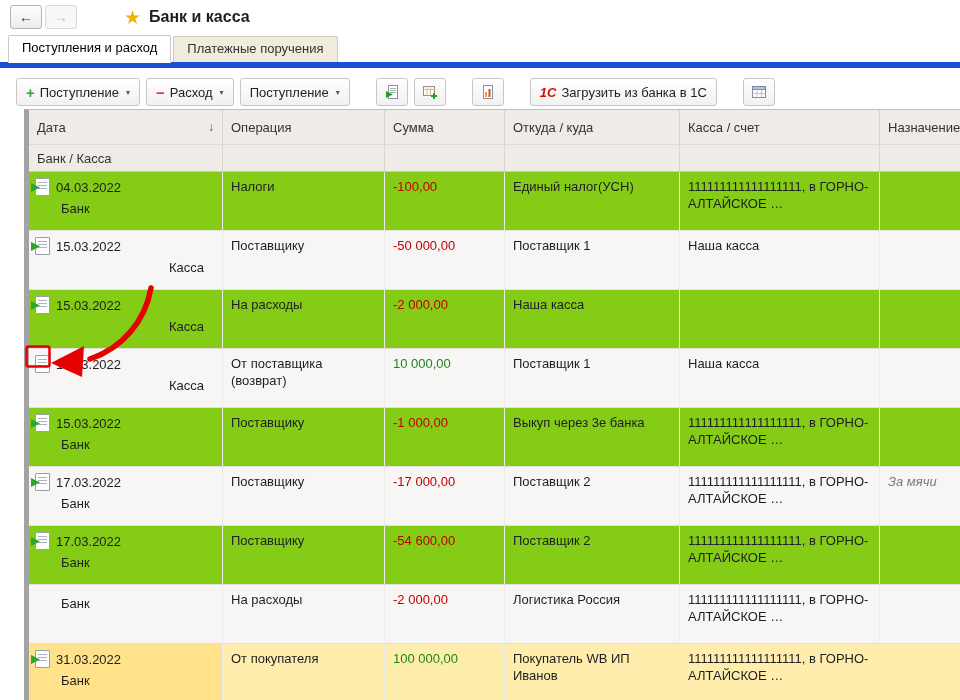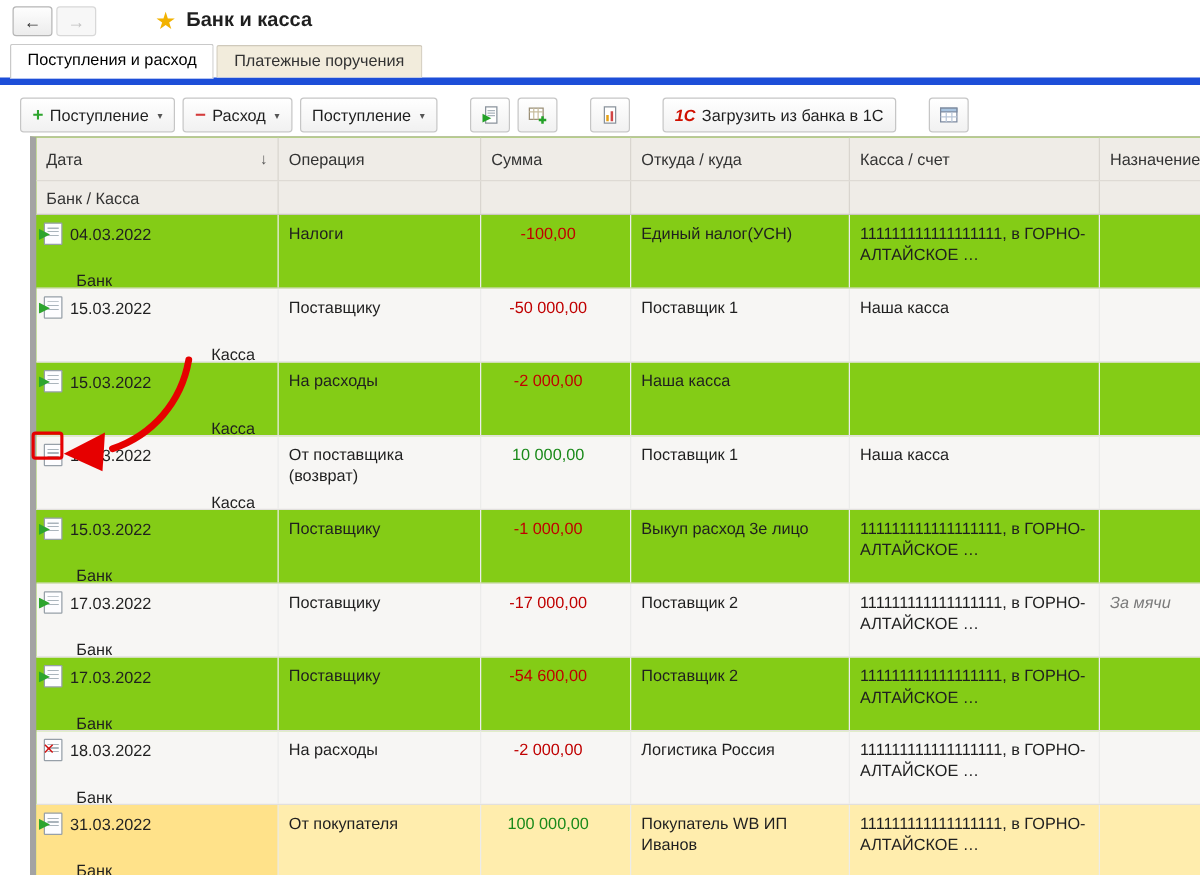--- a/index.html
+++ b/index.html
@@ -41,24 +41,24 @@
   .hcell{border-right:1px solid #d9d5cf;padding:0 8px;display:flex;align-items:center;color:#333;overflow:hidden;}
   .sort{margin-left:auto;font-size:12px;color:#555;}
 
   .row{height:58px;border-bottom:1px solid #e2e0dd;cursor:pointer;}
   .row:nth-child(even){background:#f7f6f4;}
   .row.selected{background:var(--selected-row);}
   .row.selected .c-date{background:var(--selected-cell);}
   .cell{border-right:1px solid #ececea;padding:6px 8px 0 8px;line-height:17px;overflow:hidden;}
   .c-date{padding:6px 6px 0 6px;}
   .l1{display:flex;align-items:center;gap:6px;height:18px;}
-  .l2{display:flex;height:18px;margin-top:20px;}
+  .l2{display:flex;height:18px;margin-top:4px;}
   .bank{margin-left:26px;}
   .kassa{margin-left:auto;margin-right:12px;}
-  .amt{text-align:center;padding-right:20px;white-space:nowrap;}
+  .amt{text-align:left;padding-right:20px;white-space:nowrap;}
   .neg{color:var(--negative);}
   .pos{color:var(--positive);}
   .purpose{color:#7a7a7a;font-style:italic;}
 
   
   .doc{width:13px;height:16px;border:1px solid #97a0a8;background:#fdfdff;border-radius:1px;position:relative;flex:none;}
   .doc::before{content:"";position:absolute;left:2px;right:2px;top:3px;height:8px;
                background:repeating-linear-gradient(#aab4bc 0 1px,transparent 1px 3px);}
   .doc.posted::after{content:"";position:absolute;left:-5px;top:4px;width:9px;height:9px;
                background:var(--accent-green);clip-path:polygon(0 0,100% 50%,0 100%);}
@@ -238,21 +238,21 @@
               <span class="doc posted"></span>
             <span>15.03.2022</span>
             </div>
           <div class="l2">
               <span class="bank">Банк</span>
             <span class="kassa"></span>
             </div>
         </div>
         <div class="cell">Поставщику</div>
         <div class="cell amt neg">-1 000,00</div>
-        <div class="cell">Выкуп расход 3е лицо</div>
+        <div class="cell">Выкуп через 3е банка</div>
         <div class="cell">111111111111111111, в ГОРНО-АЛТАЙСКОЕ …</div>
         <div class="cell purpose"></div>
       </div>
 
       <div class="row grid">
         <div class="cell c-date">
           <div class="l1">
               <span class="doc posted"></span>
             <span>17.03.2022</span>
             </div>
@@ -281,24 +281,20 @@
         </div>
         <div class="cell">Поставщику</div>
         <div class="cell amt neg">-54 600,00</div>
         <div class="cell">Поставщик 2</div>
         <div class="cell">111111111111111111, в ГОРНО-АЛТАЙСКОЕ …</div>
         <div class="cell purpose"></div>
       </div>
 
       <div class="row grid">
         <div class="cell c-date">
-          <div class="l1">
-              <span class="doc deleted"></span>
-            <span>18.03.2022</span>
-            </div>
           <div class="l2">
               <span class="bank">Банк</span>
             <span class="kassa"></span>
             </div>
         </div>
         <div class="cell">На расходы</div>
         <div class="cell amt neg">-2 000,00</div>
         <div class="cell">Логистика Россия</div>
         <div class="cell">111111111111111111, в ГОРНО-АЛТАЙСКОЕ …</div>
         <div class="cell purpose"></div>

